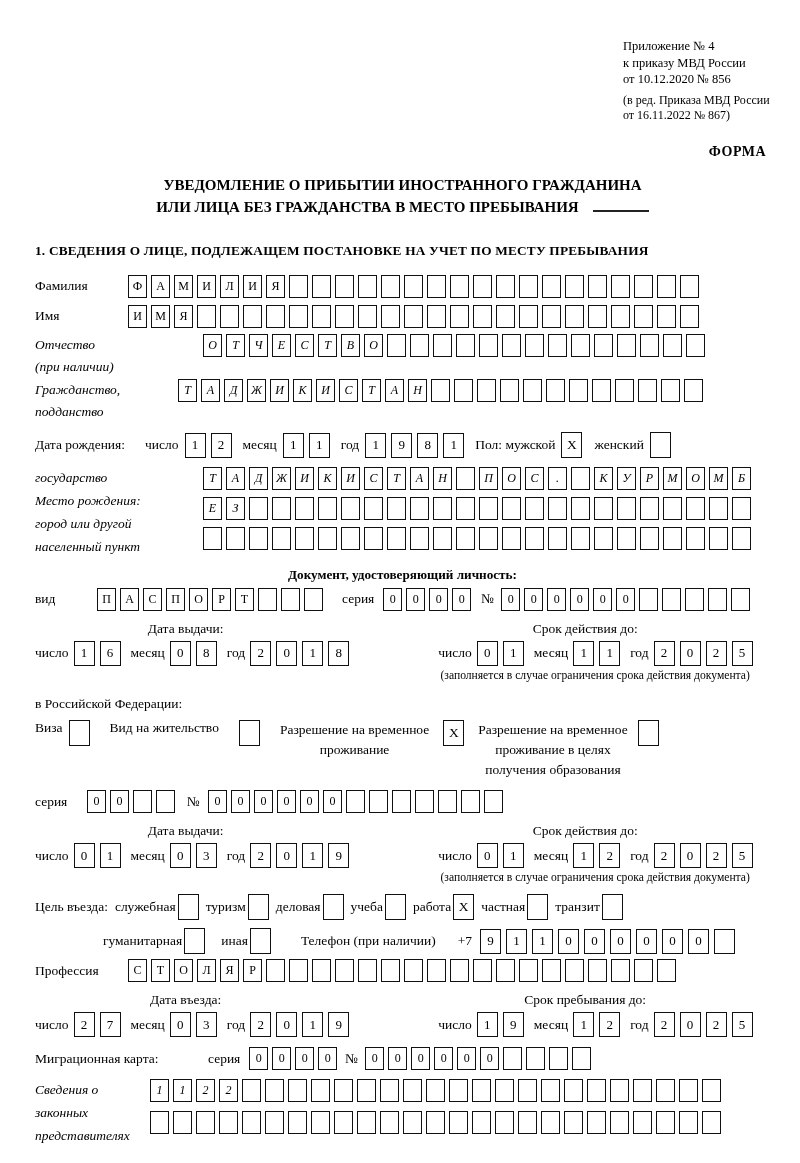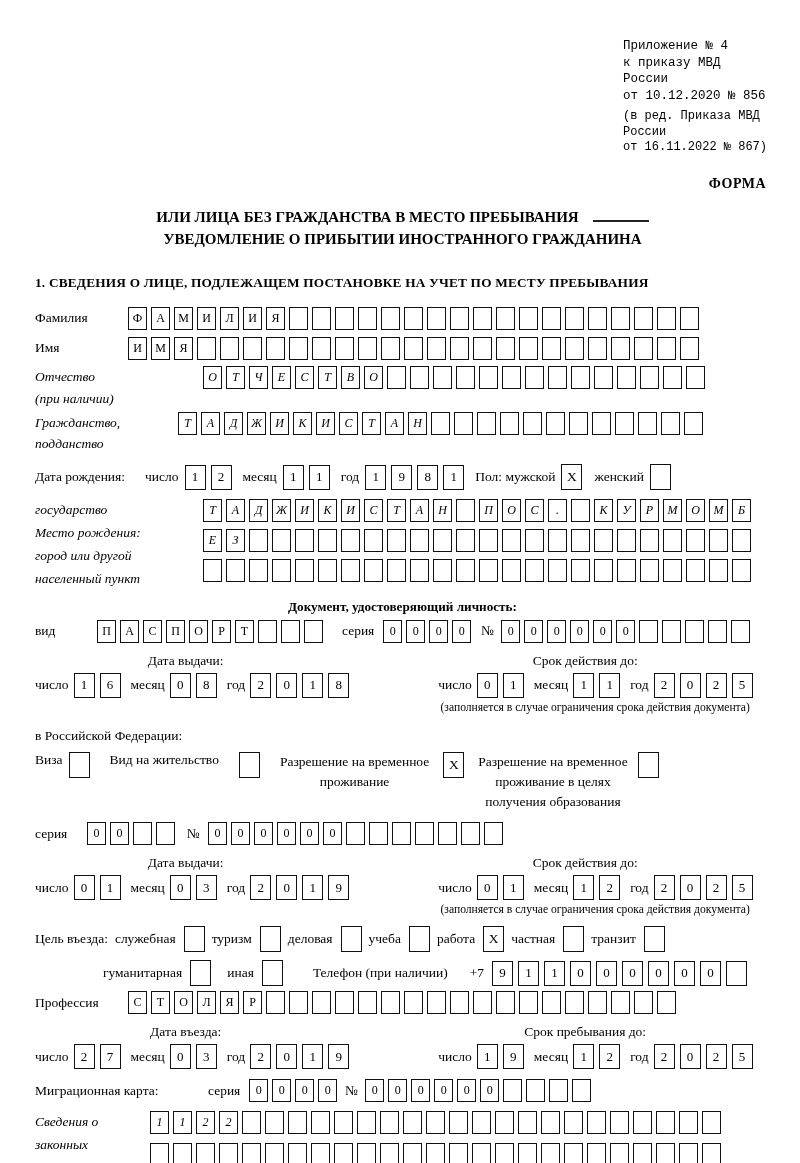--- a/index.html
+++ b/index.html
@@ -2,21 +2,21 @@
 <html><head>
 <meta charset="utf-8">
 <style>
   html,body{margin:0;padding:0;background:#fff;}
   .page{
     width:800px;height:1163px;box-sizing:border-box;
     padding:38px 30px 0 35px;position:relative;overflow:hidden;
     font-family:"Liberation Serif", serif;color:#000;background:#fff;
   }
   
-  .appendix{margin-left:588px;font-size:12.5px;line-height:1.32;font-family:Liberation Mono, monospace;}
+  .appendix{margin-left:588px;font-size:12.5px;line-height:1.32;}
   .edition{margin-top:5px;font-size:12px;line-height:1.3;}
   .forma{text-align:right;font-weight:bold;font-size:14px;margin-top:20px;padding-right:4px;letter-spacing:.5px;}
   .title{text-align:center;font-weight:bold;font-size:15px;line-height:1.5;margin-top:14px;}
   .blank-line{display:inline-block;width:56px;border-bottom:2px solid #222;height:13px;margin-left:14px;}
   .sec-heading{font-weight:bold;font-size:13.3px;margin-top:24px;letter-spacing:.2px;}
   
   .row{display:flex;align-items:center;margin-top:7px;font-size:13.5px;}
   .row.top{align-items:flex-start;font-style:italic;}
   .lbl{flex:0 0 auto;}
   .lblcol{flex:0 0 auto;line-height:1.62;}
@@ -42,44 +42,44 @@
   .date-col.right .date-head{padding-right:20px;}
   .date-line{display:flex;align-items:center;gap:5px;}
   .date-col.right .date-line{padding-left:18px;}
   .date-note{font-size:11.6px;text-align:center;margin-top:3px;white-space:nowrap;}
   .para{font-size:13.5px;line-height:1.75;margin-top:10px;}
   
   .cb-row{display:flex;align-items:flex-start;margin-top:4px;font-size:13.5px;}
   .cb-multiline{text-align:center;line-height:1.5;}
   .gap6{width:6px;flex:0 0 auto;} .gap10{width:10px;flex:0 0 auto;}
   .gap14{width:14px;flex:0 0 auto;} .gap20{width:20px;flex:0 0 auto;}
-  .pair{display:inline-flex;align-items:center;gap:8px;flex:0 0 auto;}
+  .pair{display:inline-flex;align-items:center;gap:2px;flex:0 0 auto;}
 </style>
 </head>
 <body>
 
 <div class="page">
 
   <div class="appendix">
     <div>Приложение № 4</div>
     <div>к приказу МВД России</div>
     <div>от 10.12.2020 № 856</div>
     <div class="edition">
       <div>(в ред. Приказа МВД России</div>
       <div>от 16.11.2022 № 867)</div>
     </div>
   </div>
 
   <div class="forma">ФОРМА</div>
 
   <div class="title">
+    <div>УВЕДОМЛЕНИЕ О ПРИБЫТИИ ИНОСТРАННОГО ГРАЖДАНИНА</div>
     <div>
       <span>ИЛИ ЛИЦА БЕЗ ГРАЖДАНСТВА В МЕСТО ПРЕБЫВАНИЯ</span><span class="blank-line"></span>
     </div>
-    <div>УВЕДОМЛЕНИЕ О ПРИБЫТИИ ИНОСТРАННОГО ГРАЖДАНИНА</div>
   </div>
 
   <div class="sec-heading">1. СВЕДЕНИЯ О ЛИЦЕ, ПОДЛЕЖАЩЕМ ПОСТАНОВКЕ НА УЧЕТ ПО МЕСТУ ПРЕБЫВАНИЯ</div>
 
   <div class="row" style="margin-top:16px">
     <span class="lbl" style="width:93px">Фамилия</span>
     <span class="cells">
         <span class="cell">Ф</span>
         <span class="cell">А</span>
         <span class="cell">М</span>

